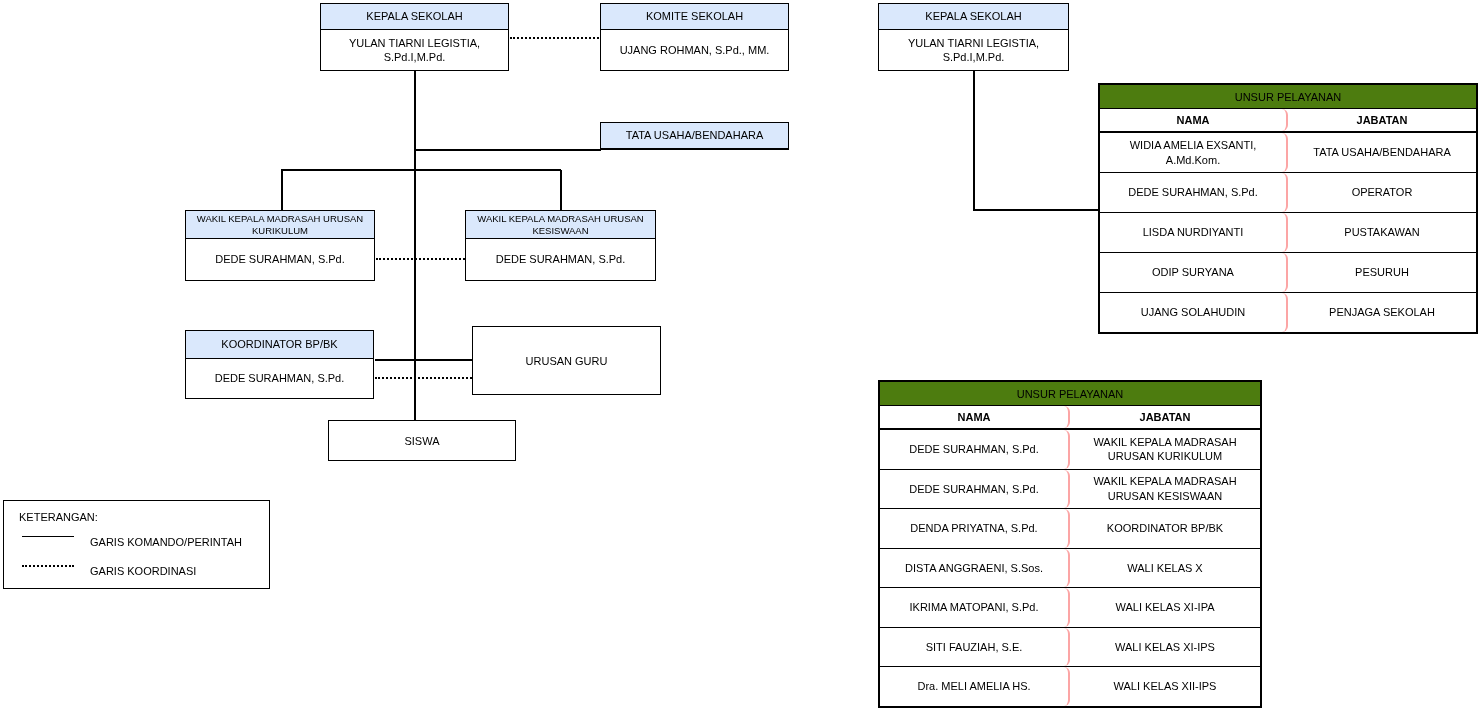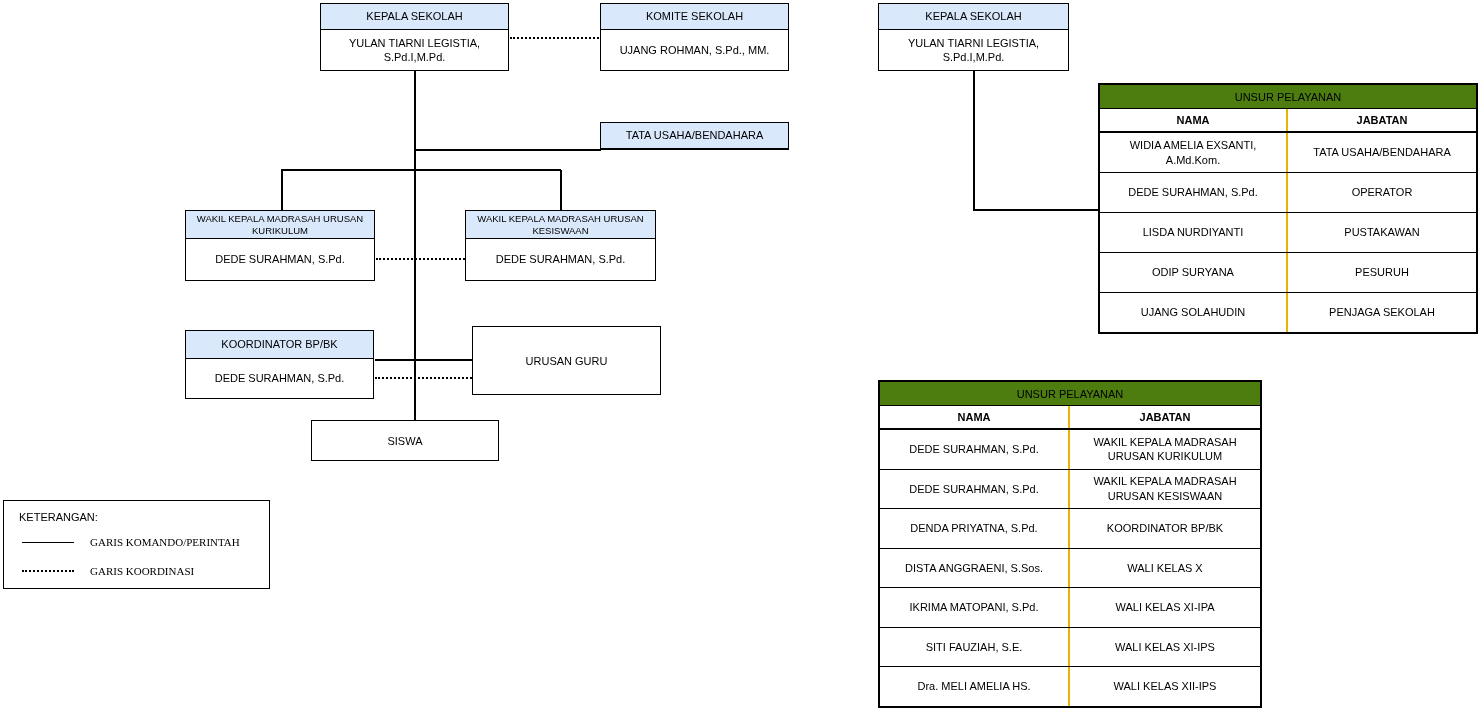--- a/index.html
+++ b/index.html
@@ -24,39 +24,39 @@
     display:flex;align-items:center;justify-content:center;text-align:center;font-size:11px;
   }
   
   .line-h{position:absolute;height:1.5px;background:#000;}
   .line-v{position:absolute;width:1.5px;background:#000;}
   .line-dot{position:absolute;height:0;border-top:2px dotted #000;}
   
   .legend{position:absolute;border:1px solid #000;background:#fff;box-sizing:border-box;
     padding:10px 15px;font-size:11px;}
   .legend-title{margin-bottom:13px;}
-  .legend-row{display:flex;align-items:center;margin-bottom:17px;font-family:Liberation Serif, serif;}
+  .legend-row{display:flex;margin-bottom:17px;}
   .legend-sample{display:inline-block;width:52px;margin-right:16px;margin-left:3px;}
   .legend-sample.solid{border-top:1.5px solid #000;}
   .legend-sample.dotted{border-top:2px dotted #000;}
   
   .otable{position:absolute;border:2px solid #000;background:#fff;box-sizing:border-box;font-size:11px;}
   .otable-title{
     background:#4d7c0f;border-bottom:1px solid #000;height:23px;
     display:flex;align-items:center;justify-content:center;text-align:center;
   }
   .otable-colhead{display:flex;border-bottom:2px solid #000;font-weight:bold;}
   .otable-colhead .cell{height:22px;}
   .otable-row{display:flex;border-bottom:1px solid #000;}
   .otable-row:last-child{border-bottom:none;}
   .cell{
     width:50%;display:flex;align-items:center;justify-content:center;text-align:center;
     padding:0 16px;box-sizing:border-box;line-height:1.3;
   }
-  .cell.first{border-right:2px solid #eab308;}
+  .cell.first{border-right:2px solid #fca5a5;border-radius:6px;}
   .t1 .otable-row .cell{height:39px;}
   .t2 .otable-row .cell{height:38.5px;}
 </style>
 </head>
 <body>
 
 <div id="canvas">
 
   <div class="line-dot" style="left:510px;top:37px;width:89px;"></div>
   <div class="line-v" style="left:414px;top:70px;height:350px;"></div>
@@ -95,21 +95,21 @@
     <div class="obox-body" style="height:41px;">DEDE SURAHMAN, S.Pd.</div>
   </div>
 
   <div class="obox" style="left:185px;top:330px;width:189px;">
     <div class="obox-header" style="height:28px;">KOORDINATOR BP/BK</div>
     <div class="obox-body" style="height:39px;">DEDE SURAHMAN, S.Pd.</div>
   </div>
 
   <div class="plainbox" style="left:472px;top:326px;width:189px;height:69px;">URUSAN GURU</div>
 
-  <div class="plainbox" style="left:311px;top:420px;width:188px;height:41px;">SISWA</div>
+  <div class="plainbox" style="left:328px;top:420px;width:188px;height:41px;">SISWA</div>
 
   <div class="legend" style="left:3px;top:500px;width:267px;height:89px;">
     <div class="legend-title">KETERANGAN:</div>
     <div class="legend-row">
       <span class="legend-sample solid"></span>
       <span>GARIS KOMANDO/PERINTAH</span>
     </div>
     <div class="legend-row">
       <span class="legend-sample dotted"></span>
       <span>GARIS KOORDINASI</span>

